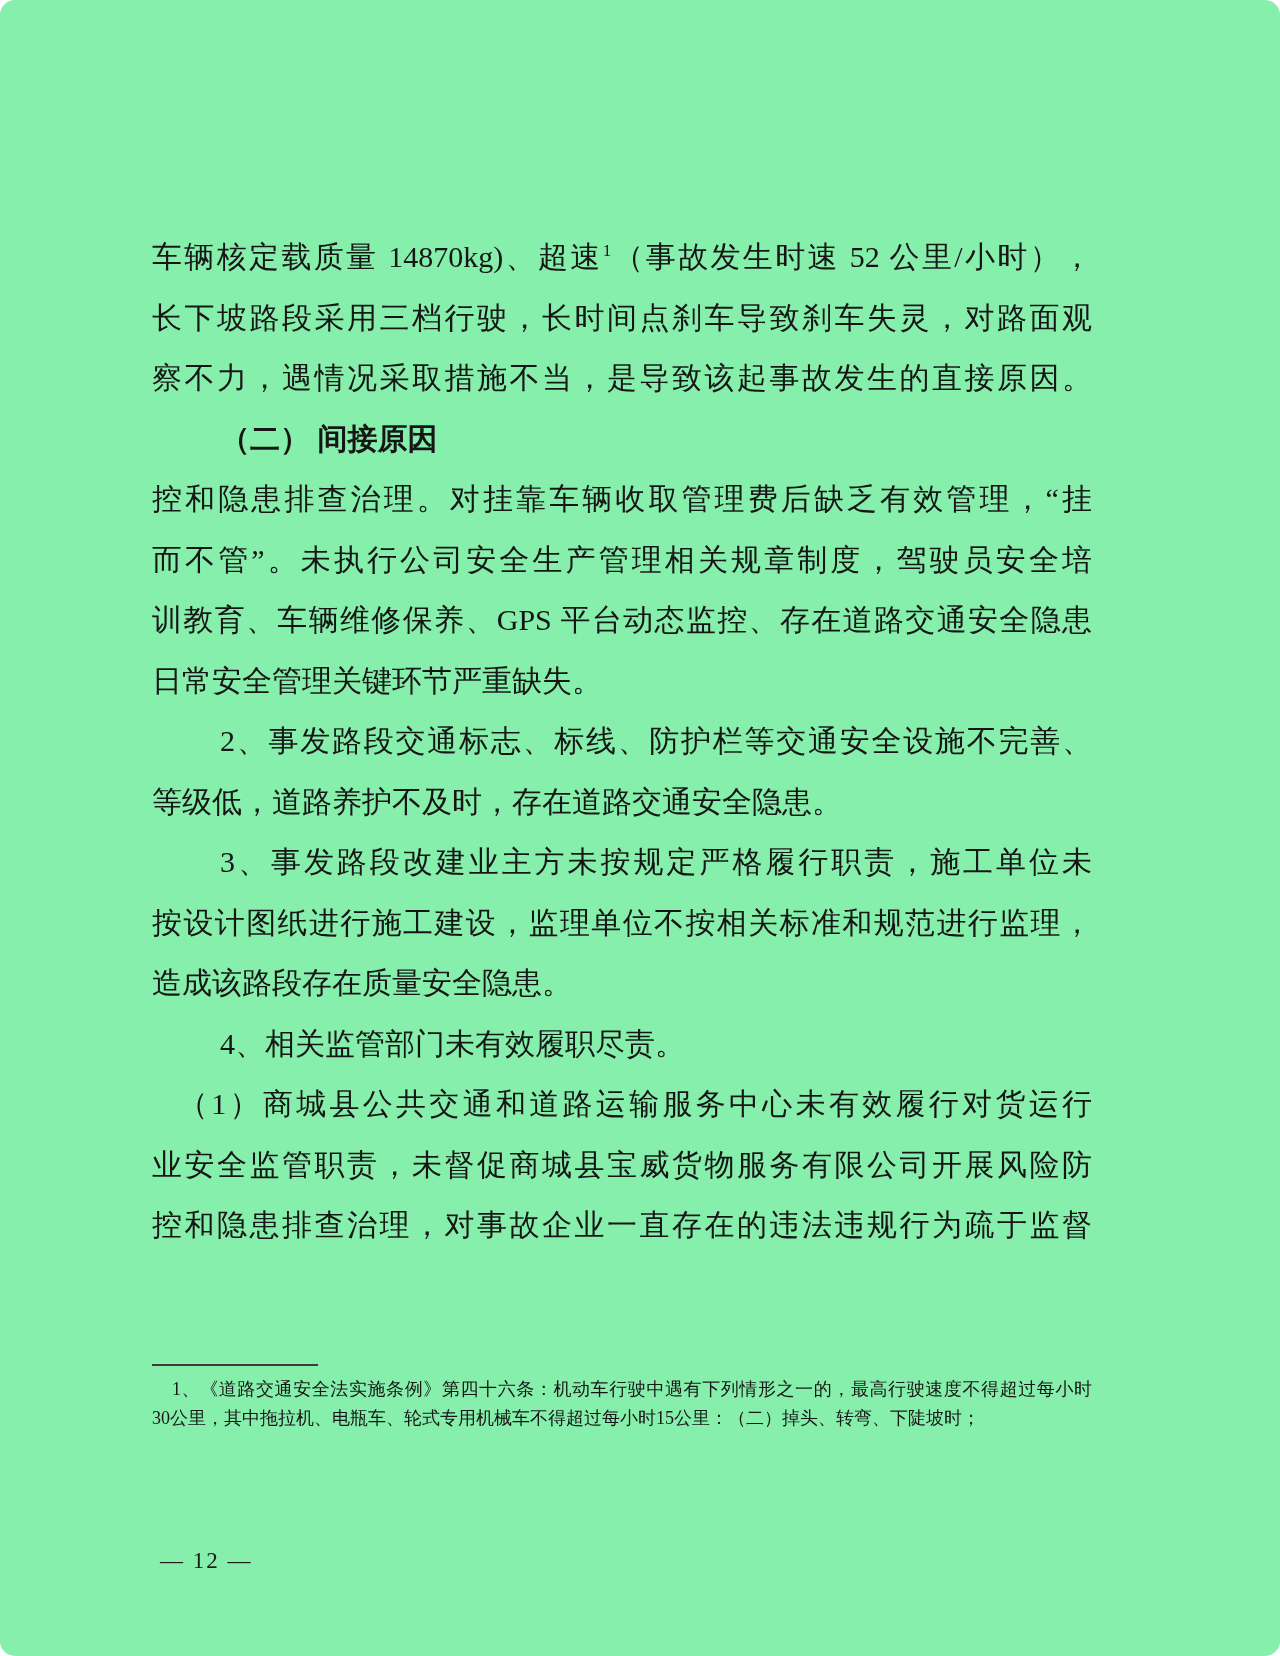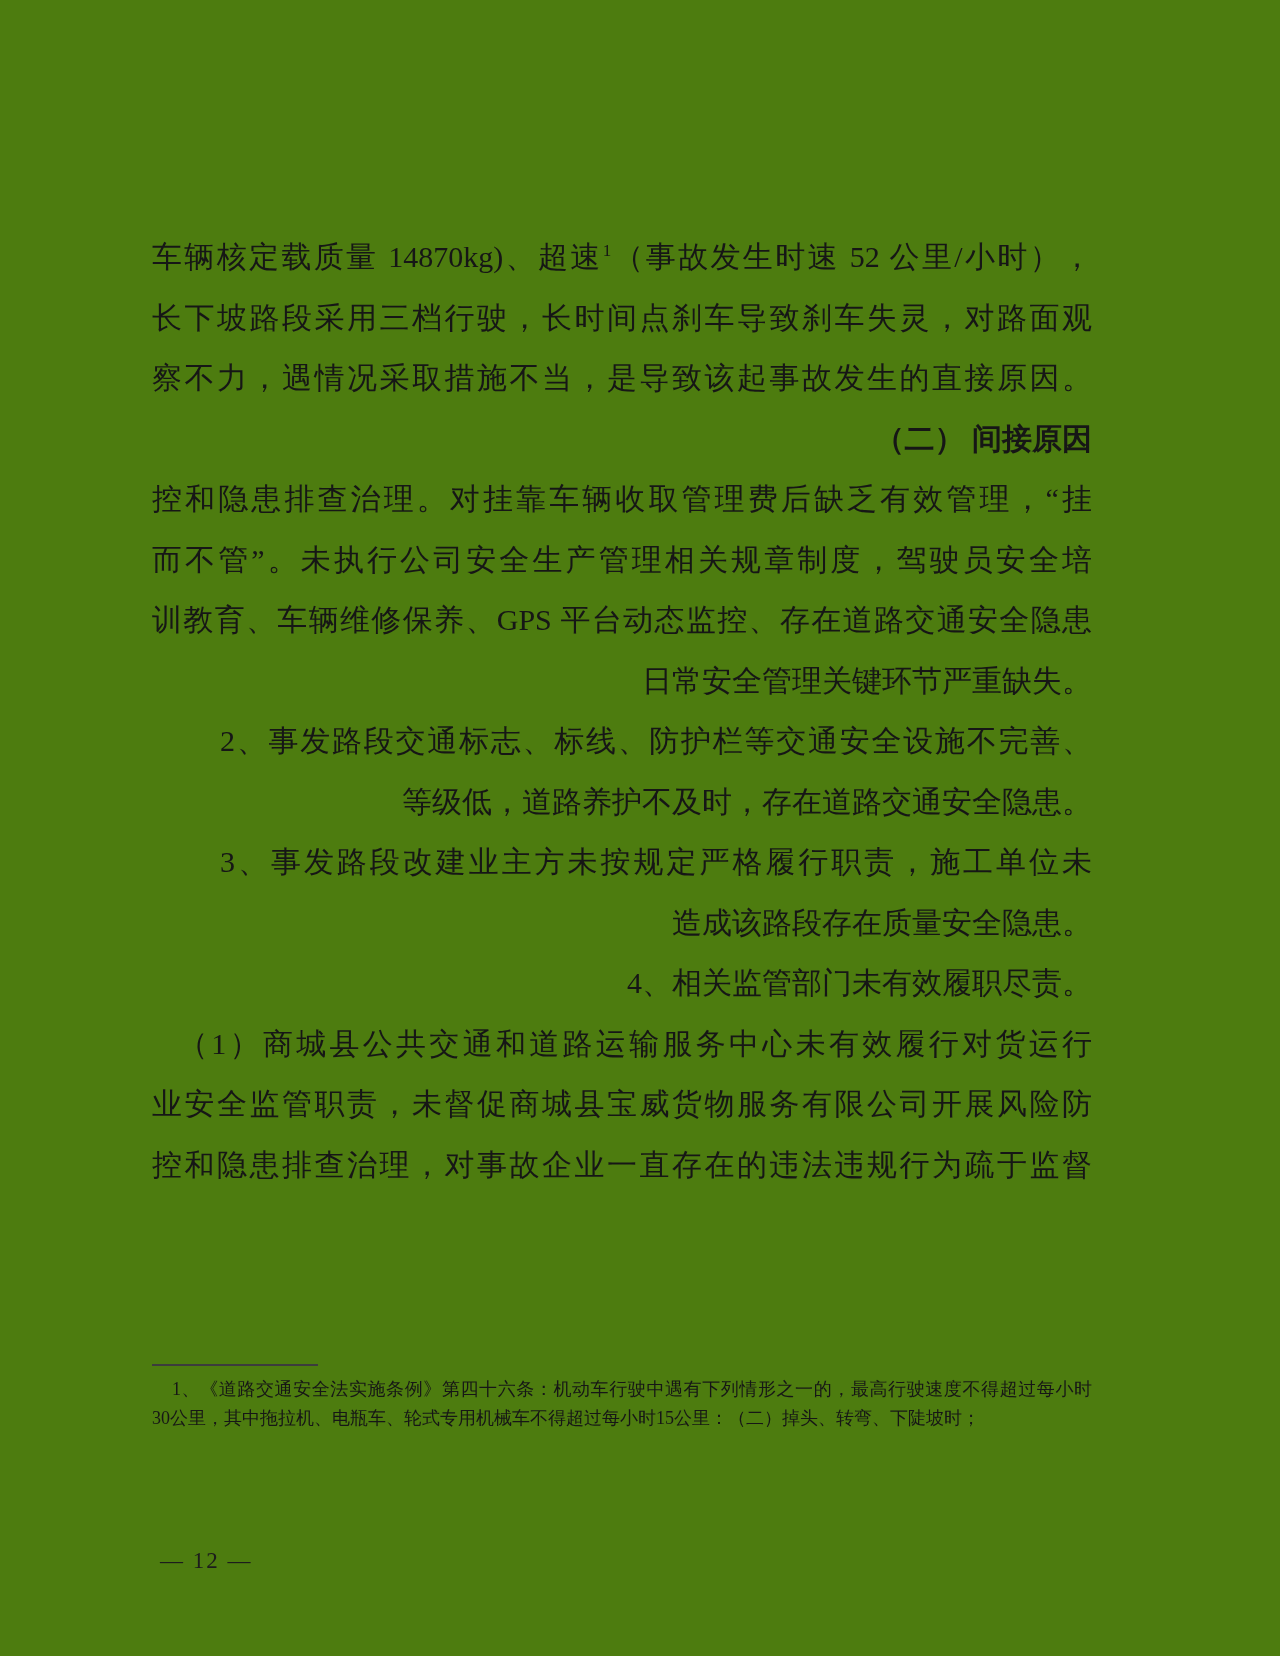--- a/index.html
+++ b/index.html
@@ -1,36 +1,36 @@
 <!DOCTYPE html>
 <html><head>
 <meta charset="utf-8">
 <style>
   html, body { margin: 0; padding: 0; }
   .page {
     position: relative;
     width: 1280px;
     height: 1656px;
-    background: #4d7c0f;
+    background: #86efac;
     font-family: "Liberation Serif", "DejaVu Serif", serif;
     color: #161616;
     overflow: hidden;
+    border-radius: 15px;
   }
   .body-block {
     position: absolute;
     left: 152px;
     top: 227px;
     width: 940px;
   }
   .ln {
     height: 60.5px;
     line-height: 60.5px;
     font-size: 30px;
     overflow: hidden;
-    text-align: right;
   }
   .fill {
     text-align: justify;
     text-align-last: justify;
   }
   .indent { padding-left: 68px; }
   .indent-sm { padding-left: 26px; }
   .bold { font-weight: 700; }
   .fnref {
     font-size: 17px;
@@ -84,20 +84,21 @@
 
     <div class="ln fill">控和隐患排查治理。对挂靠车辆收取管理费后缺乏有效管理，“挂</div>
     <div class="ln fill">而不管”。未执行公司安全生产管理相关规章制度，驾驶员安全培</div>
     <div class="ln fill">训教育、车辆维修保养、GPS 平台动态监控、存在道路交通安全隐患</div>
     <div class="ln">日常安全管理关键环节严重缺失。</div>
 
     <div class="ln indent fill">2、事发路段交通标志、标线、防护栏等交通安全设施不完善、</div>
     <div class="ln">等级低，道路养护不及时，存在道路交通安全隐患。</div>
 
     <div class="ln indent fill">3、事发路段改建业主方未按规定严格履行职责，施工单位未</div>
+    <div class="ln fill">按设计图纸进行施工建设，监理单位不按相关标准和规范进行监理，</div>
     <div class="ln">造成该路段存在质量安全隐患。</div>
 
     <div class="ln indent">4、相关监管部门未有效履职尽责。</div>
 
     <div class="ln indent-sm fill">（1）商城县公共交通和道路运输服务中心未有效履行对货运行</div>
     <div class="ln fill">业安全监管职责，未督促商城县宝威货物服务有限公司开展风险防</div>
     <div class="ln fill">控和隐患排查治理，对事故企业一直存在的违法违规行为疏于监督</div>
 
   </div>
 

